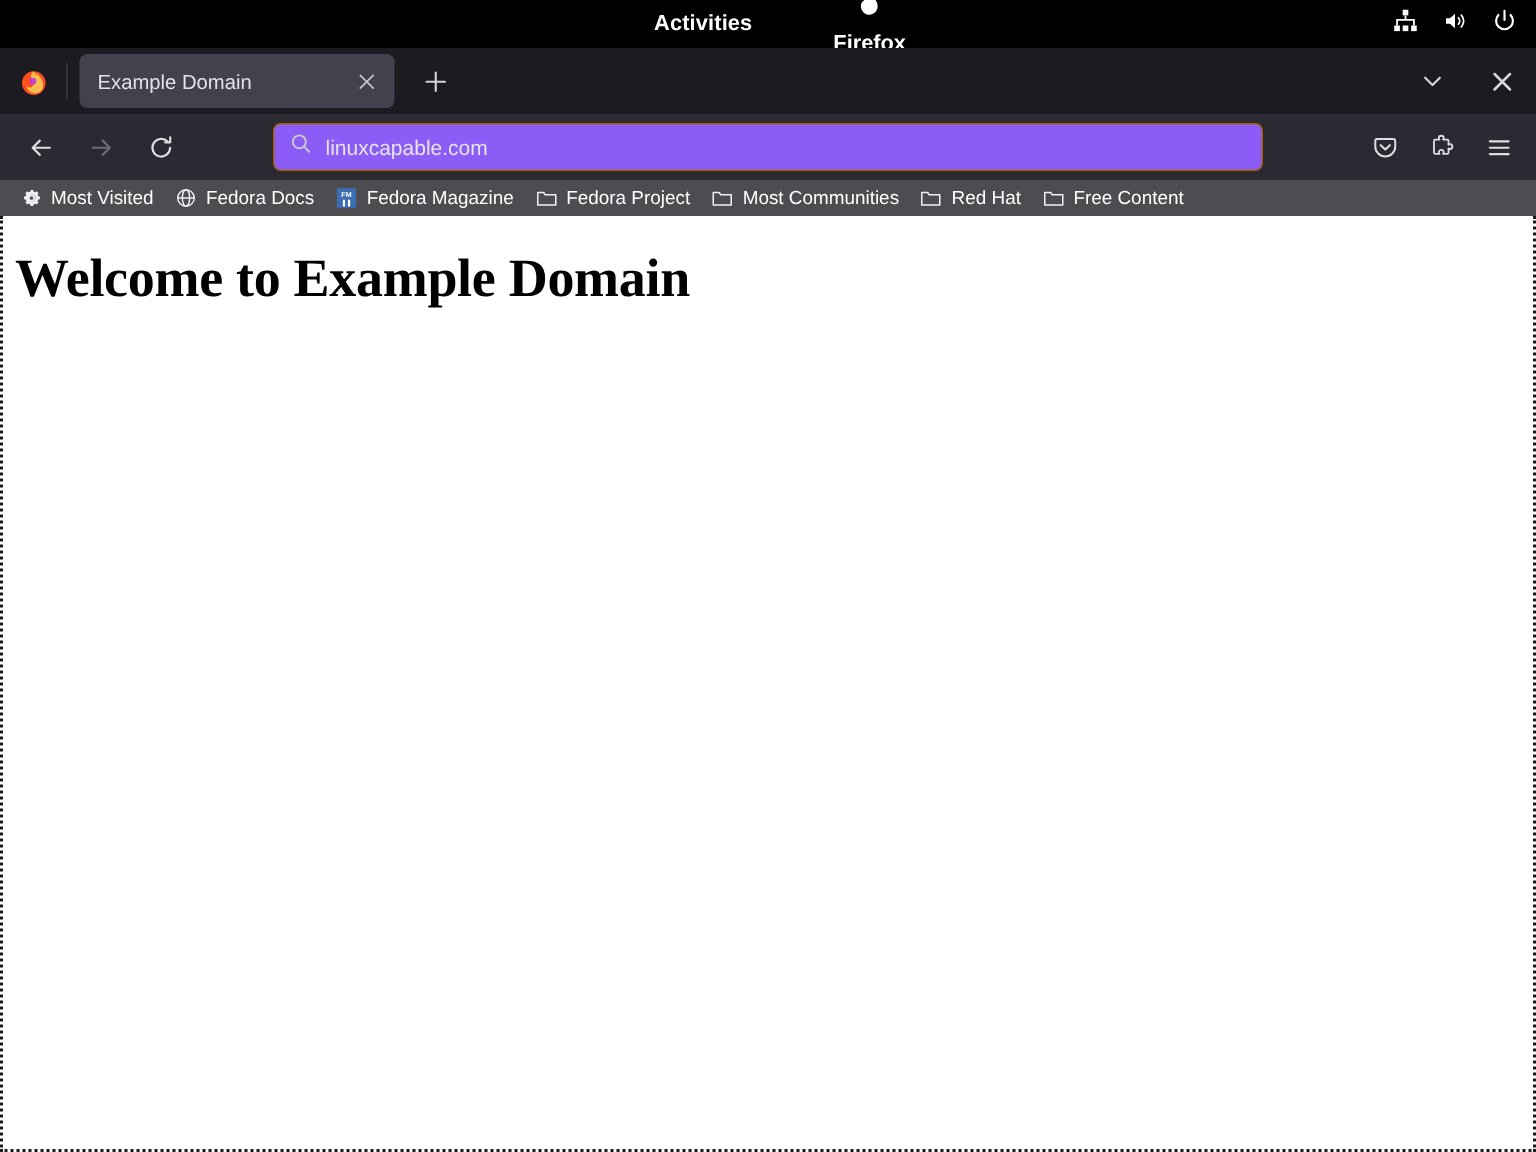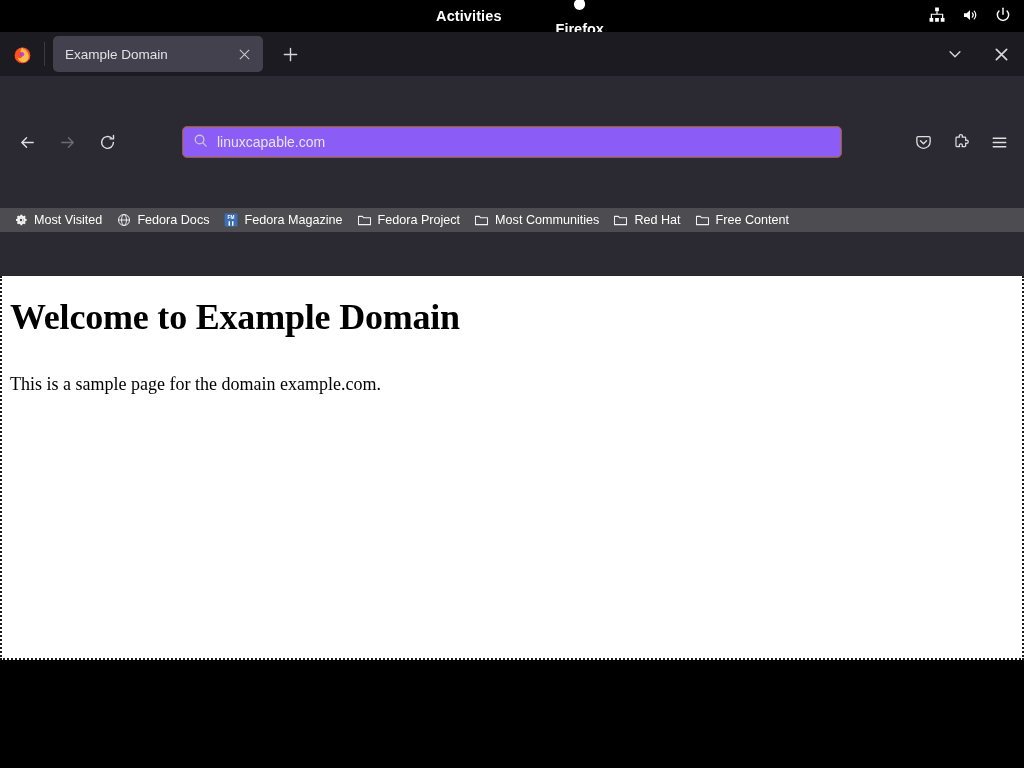--- a/index.html
+++ b/index.html
@@ -41,24 +41,23 @@
   }
   #gnome-topbar .clock span { letter-spacing: .2px; }
   #gnome-topbar .sysarea {
     position: absolute; right: 12px;
     display: flex; align-items: center; gap: 15px;
   }
   .ff-logo-sm { width: 17px; height: 17px; display:block; }
 
   
   #firefox-window {
-    width: 1024px; height: 628px;
+    width: 1024px; height: 736px;
     display: flex; flex-direction: column;
     background: #2b2a33;
-    gap: 44px;
   }
 
   
   #tab-strip {
     height: 44px;
     background: #1c1b22;
     display: flex; align-items: center;
     padding: 0 0 0 0;
     position: relative;
   }
@@ -403,17 +402,16 @@
           <path d="M1.6 3.6h4.2l1.1 1.5h7.5v7.3H1.6z" stroke="#f1f0f3" stroke-width="1.1" fill="none" stroke-linejoin="round"></path>
         </svg>
       </span>
       <span>Free Content</span>
     </div>
   </div>
 
   <div id="content-area">
     <div id="page">
       <h1>Welcome to Example Domain</h1>
-      <p>This is a sample page for the domain example.com.</p>
     </div>
   </div>
 
 </div>
 
 </body></html>

